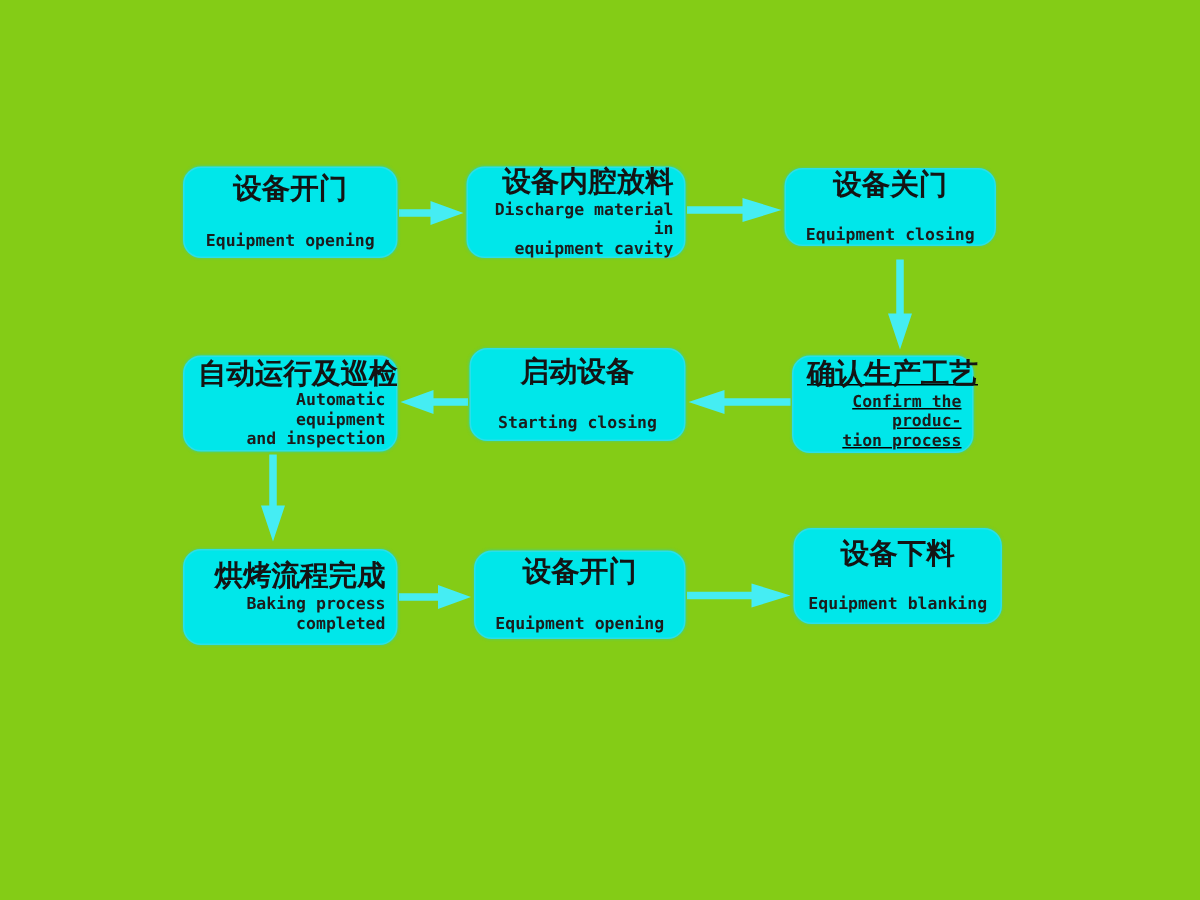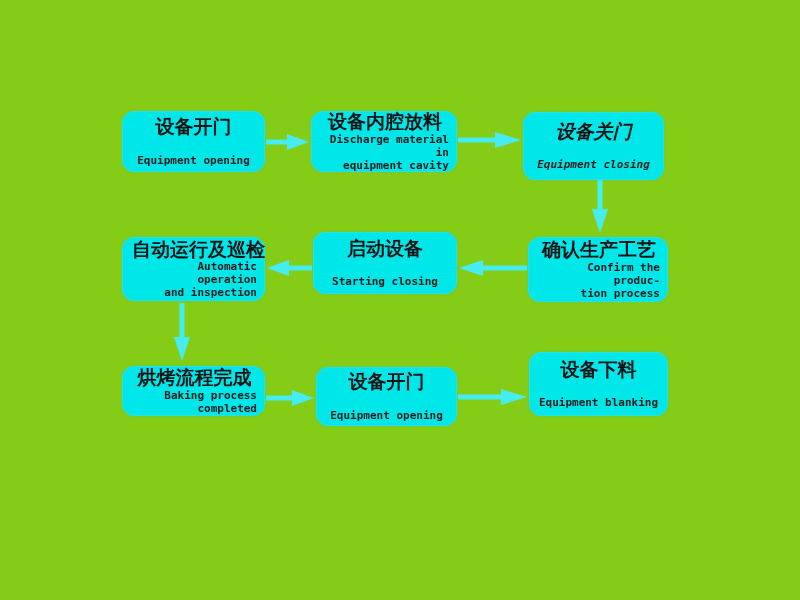--- a/index.html
+++ b/index.html
@@ -39,21 +39,21 @@
   }
   .node-subtitle {
     font-family: "DejaVu Sans Mono", "Liberation Mono", monospace;
     font-weight: bold;
     font-size: 11px;
     line-height: 1.18;
     color: #1c1c1c;
     text-align: center;
     white-space: pre-line;
   }
-  .node.two-line .node-title { text-align: center; padding-left: 2px; }
+  .node.two-line .node-title { text-align: right; padding-left: 2px; }
   .node.two-line .node-subtitle { text-align: right; padding-left: 2px; }
   .node.center-sub .node-subtitle { margin-top: 16px; }
 </style>
 </head>
 <body>
 
 <div class="canvas">
 
   <svg class="arrow-layer" viewBox="0 0 800 600" xmlns="http://www.w3.org/2000/svg">
     <polygon points="266,139.5 287,139.5 287,134 309,142 287,150 287,144.5 266,144.5" fill="#45edf3"></polygon>
@@ -70,43 +70,43 @@
     <div class="node-title">设备开门</div>
     <div class="node-subtitle">Equipment opening</div>
   </div>
 
   <div class="node two-line" style="left:311px; top:111px; width:146px; height:61px;">
     <div class="node-title">设备内腔放料</div>
     <div class="node-subtitle">Discharge material in
 equipment cavity</div>
   </div>
 
-  <div class="node center-sub" style="left:523px; top:112px; width:141px; height:68px;font-style:italic;">
+  <div class="node center-sub" style="left:523px; top:112px; width:141px; height:52px;">
     <div class="node-title">设备关门</div>
     <div class="node-subtitle">Equipment closing</div>
   </div>
 
   <div class="node two-line" style="left:122px; top:237px; width:143px; height:64px;">
     <div class="node-title">自动运行及巡检</div>
-    <div class="node-subtitle">Automatic operation
+    <div class="node-subtitle">Automatic equipment
 and inspection</div>
   </div>
 
   <div class="node center-sub" style="left:313px; top:232px; width:144px; height:62px;">
     <div class="node-title">启动设备</div>
     <div class="node-subtitle">Starting closing</div>
   </div>
 
-  <div class="node two-line" style="left:528px; top:237px; width:140px; height:65px;">
+  <div class="node two-line" style="left:528px; top:237px; width:121px; height:65px;text-decoration:underline;">
     <div class="node-title">确认生产工艺</div>
     <div class="node-subtitle">Confirm the produc-
 tion process</div>
   </div>
 
-  <div class="node two-line" style="left:122px; top:366px; width:143px; height:50px;">
+  <div class="node two-line" style="left:122px; top:366px; width:143px; height:64px;">
     <div class="node-title">烘烤流程完成</div>
     <div class="node-subtitle">Baking process
 completed</div>
   </div>
 
   <div class="node center-sub" style="left:316px; top:367px; width:141px; height:59px;">
     <div class="node-title">设备开门</div>
     <div class="node-subtitle">Equipment opening</div>
   </div>
 

